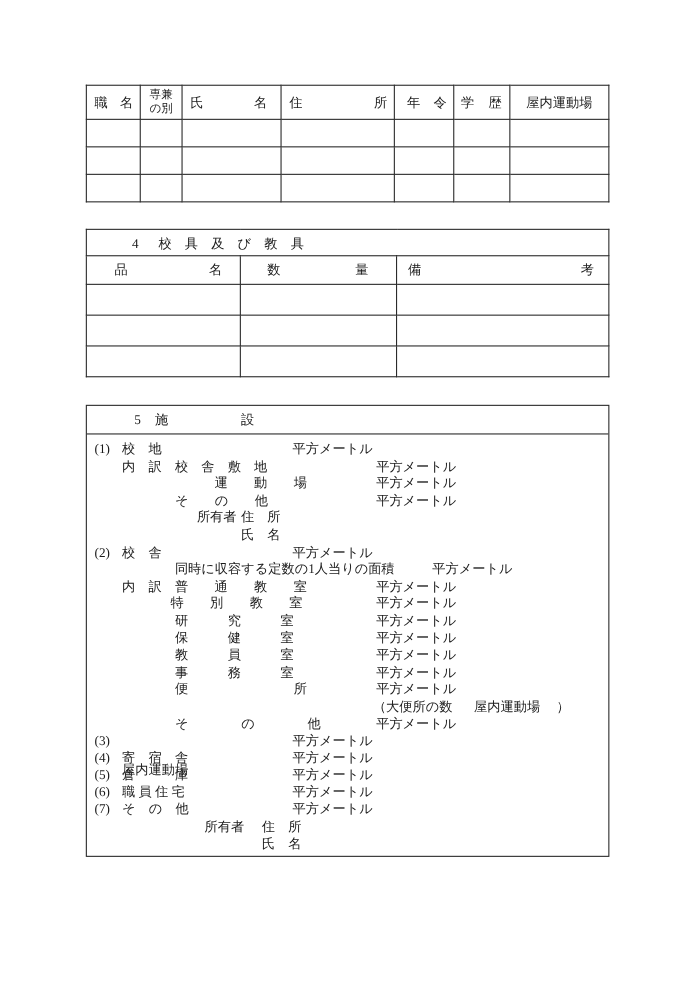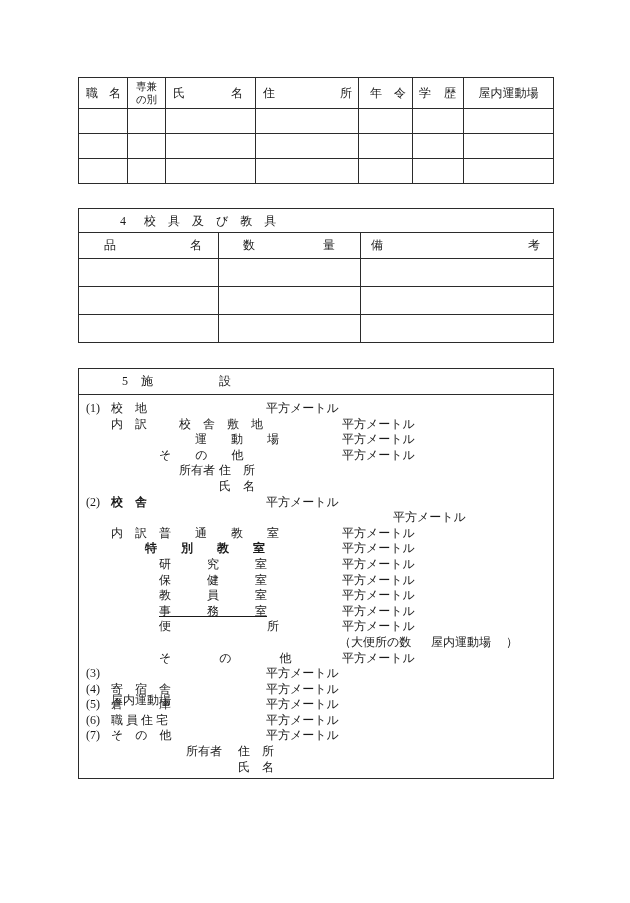--- a/index.html
+++ b/index.html
@@ -204,69 +204,70 @@
     <span class="f-t-right">設</span>
   </div>
   <div class="f-body">
       <div class="f-line">
         <span class="f-seg" style="left: 7px;">(1)</span>
         <span class="f-seg" style="left: 32px;">校　地</span>
         <span class="f-seg" style="left: 187px;">平方メートル</span>
       </div>
       <div class="f-line">
         <span class="f-seg" style="left: 32px;">内　訳</span>
-        <span class="f-seg" style="left: 80px; margin-left: 20px;">校　舎　敷　地</span>
+        <span class="f-seg" style="left: 80px;">校　舎　敷　地</span>
         <span class="f-seg" style="left: 263px;">平方メートル</span>
       </div>
       <div class="f-line">
         <span class="f-seg" style="left: 80px; margin-left: 36px;">運　　動　　場</span>
         <span class="f-seg" style="left: 263px;">平方メートル</span>
       </div>
       <div class="f-line">
         <span class="f-seg" style="left: 80px;">そ　　の　　他</span>
         <span class="f-seg" style="left: 263px;">平方メートル</span>
       </div>
       <div class="f-line">
         <span class="f-seg" style="left: 100px;">所有者</span>
         <span class="f-seg" style="left: 140px;">住　所</span>
       </div>
       <div class="f-line">
         <span class="f-seg" style="left: 140px;">氏　名</span>
       </div>
       <div class="f-line">
         <span class="f-seg" style="left: 7px;">(2)</span>
-        <span class="f-seg" style="left: 32px; font-weight: bold;">校　舎</span>
-        <span class="f-seg" style="left: 187px;">平方メートル</span>
-      </div>
-      <div class="f-line">
+        <span class="f-seg" style="left: 32px;">校　舎</span>
+        <span class="f-seg" style="left: 187px;">平方メートル</span>
+      </div>
+      <div class="f-line">
+        <span class="f-seg" style="left: 80px;">同時に収容する定数の1人当りの面積</span>
         <span class="f-seg" style="left: 314px;">平方メートル</span>
       </div>
       <div class="f-line">
         <span class="f-seg" style="left: 32px;">内　訳</span>
         <span class="f-seg" style="left: 80px;">普　　通　　教　　室</span>
         <span class="f-seg" style="left: 263px;">平方メートル</span>
       </div>
       <div class="f-line">
-        <span class="f-seg" style="left: 66px; font-weight: bold;">特　　別　　教　　室</span>
+        <span class="f-seg" style="left: 76px;">特　　別　　教　　室</span>
         <span class="f-seg" style="left: 263px;">平方メートル</span>
       </div>
       <div class="f-line">
         <span class="f-seg" style="left: 80px;">研　　　究　　　室</span>
         <span class="f-seg" style="left: 263px;">平方メートル</span>
       </div>
       <div class="f-line">
         <span class="f-seg" style="left: 80px;">保　　　健　　　室</span>
         <span class="f-seg" style="left: 263px;">平方メートル</span>
       </div>
       <div class="f-line">
         <span class="f-seg" style="left: 80px;">教　　　員　　　室</span>
         <span class="f-seg" style="left: 263px;">平方メートル</span>
       </div>
       <div class="f-line">
-        <span class="f-seg" style="left: 80px; text-decoration: underline;">事　　　務　　　室</span>
+        <span class="f-seg" style="left: 80px;">事　　　務　　　室</span>
         <span class="f-seg" style="left: 263px;">平方メートル</span>
       </div>
       <div class="f-line">
         <span class="f-seg" style="left: 80px;">便　　　　　　　　所</span>
         <span class="f-seg" style="left: 263px;">平方メートル</span>
       </div>
       <div class="f-line">
         <span class="f-seg" style="left: 260px;">（大便所の数</span>
         <span class="f-seg" style="left: 352px;">屋内運動場</span>
         <span class="f-seg" style="left: 427px;">）</span>

